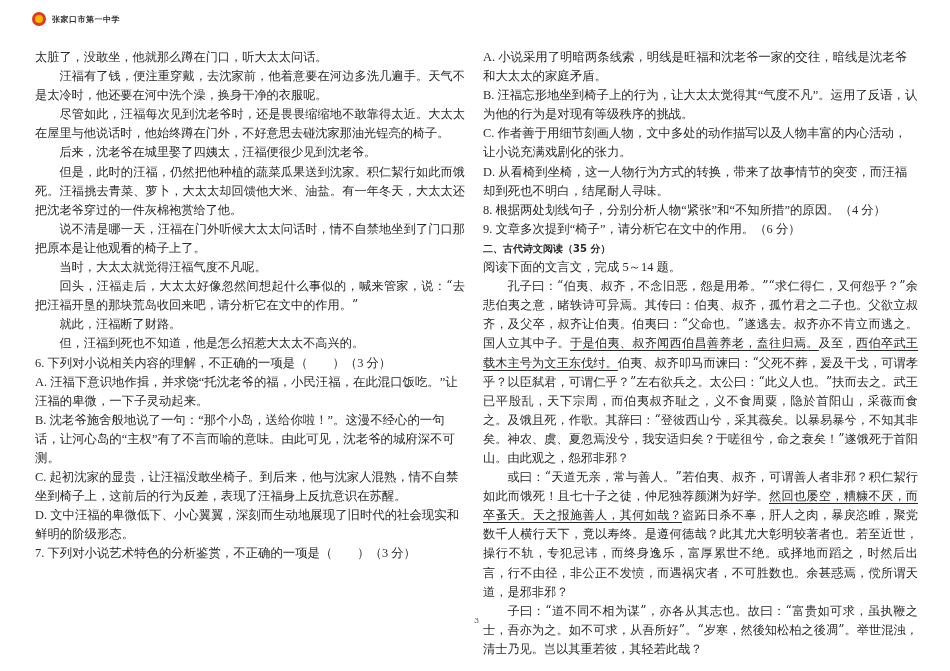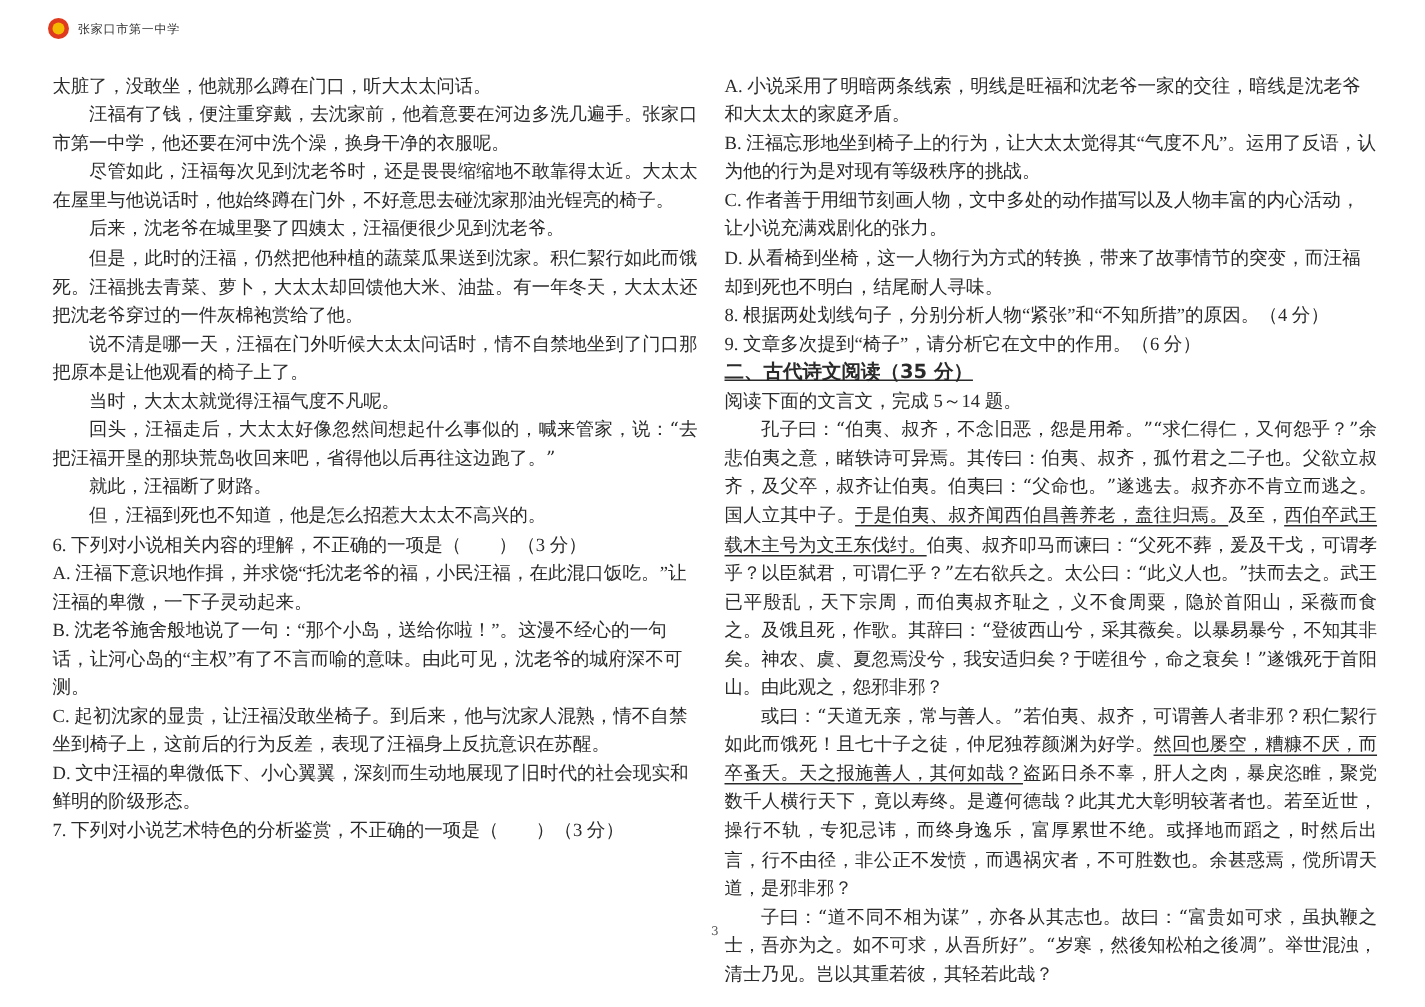--- a/index.html
+++ b/index.html
@@ -1,48 +1,48 @@
 <!DOCTYPE html>
 <html><head>
 <meta charset="utf-8">
 <style>
   html, body { margin: 0; padding: 0; background: #ffffff; }
   body { width: 950px; height: 671px; position: relative; overflow: hidden;
          font-family: "DejaVu Serif", "Liberation Serif", serif; color: #2a2a2a; }
   .header { position: absolute; left: 32px; top: 12px; display: flex; align-items: center; gap: 6px; }
   .logo { width: 14px; height: 14px; border-radius: 50%; background: #e03a1e; position: relative; }
   .logo::after { content: ""; position: absolute; left: 3px; top: 3px; width: 8px; height: 8px; border-radius: 50%; background: #f5b800; }
-  .school { font-size: 8px; font-weight: normal; color: #333; letter-spacing: 0.5px; }
+  .school { font-size: 8px; font-weight: bold; color: #333; letter-spacing: 0.5px; }
   .col { position: absolute; top: 48px; font-size: 12.2px; line-height: 19.1px; }
   .col.left { left: 35px; width: 430px; }
   .col.right { left: 483px; width: 435px; }
   .p { margin: 0; text-align: justify; }
   .ind { text-indent: 2em; }
   .q { margin: 0; font-family: "Liberation Serif", "DejaVu Serif", serif; font-size: 12.4px; }
-  .sec { margin: 0; font-family: "DejaVu Sans", "Liberation Sans", sans-serif; font-weight: bold; font-size: 13px; text-decoration: underline; }
+  .sec { margin: 0; font-family: "DejaVu Sans", "Liberation Sans", sans-serif; font-weight: bold; font-size: 10px; }
   .u { text-decoration: underline; text-underline-offset: 3px; }
   .pageno { position: absolute; left: 474px; top: 616px; font-size: 8px; color: #555; }
 </style>
 </head>
 <body>
 
 <div class="header">
   <span class="logo"></span>
   <span class="school">张家口市第一中学</span>
 </div>
 
 <div class="col left">
   <p class="p">太脏了，没敢坐，他就那么蹲在门口，听大太太问话。</p>
-  <p class="p ind">汪福有了钱，便注重穿戴，去沈家前，他着意要在河边多洗几遍手。张家口市第一中学，他还要在河中洗个澡，换身干净的衣服呢。</p>
+  <p class="p ind">汪福有了钱，便注重穿戴，去沈家前，他着意要在河边多洗几遍手。天气不是太冷时，他还要在河中洗个澡，换身干净的衣服呢。</p>
   <p class="p ind">尽管如此，汪福每次见到沈老爷时，还是畏畏缩缩地不敢靠得太近。大太太在屋里与他说话时，他始终蹲在门外，不好意思去碰沈家那油光锃亮的椅子。</p>
   <p class="p ind">后来，沈老爷在城里娶了四姨太，汪福便很少见到沈老爷。</p>
   <p class="p ind">但是，此时的汪福，仍然把他种植的蔬菜瓜果送到沈家。积仁絜行如此而饿死。汪福挑去青菜、萝卜，大太太却回馈他大米、油盐。有一年冬天，大太太还把沈老爷穿过的一件灰棉袍赏给了他。</p>
   <p class="p ind">说不清是哪一天，汪福在门外听候大太太问话时，情不自禁地坐到了门口那把原本是让他观看的椅子上了。</p>
   <p class="p ind">当时，大太太就觉得汪福气度不凡呢。</p>
-  <p class="p ind">回头，汪福走后，大太太好像忽然间想起什么事似的，喊来管家，说：“去把汪福开垦的那块荒岛收回来吧，省得他以后再往这边跑了。”</p>
+  <p class="p ind">回头，汪福走后，大太太好像忽然间想起什么事似的，喊来管家，说：“去把汪福开垦的那块荒岛收回来吧，请分析它在文中的作用。”</p>
   <p class="p ind">就此，汪福断了财路。</p>
   <p class="p ind">但，汪福到死也不知道，他是怎么招惹大太太不高兴的。</p>
   <p class="q">6. 下列对小说相关内容的理解，不正确的一项是（　　）（3 分）</p>
   <p class="q">A. 汪福下意识地作揖，并求饶“托沈老爷的福，小民汪福，在此混口饭吃。”让汪福的卑微，一下子灵动起来。</p>
   <p class="q">B. 沈老爷施舍般地说了一句：“那个小岛，送给你啦！”。这漫不经心的一句话，让河心岛的“主权”有了不言而喻的意味。由此可见，沈老爷的城府深不可测。</p>
   <p class="q">C. 起初沈家的显贵，让汪福没敢坐椅子。到后来，他与沈家人混熟，情不自禁坐到椅子上，这前后的行为反差，表现了汪福身上反抗意识在苏醒。</p>
   <p class="q">D. 文中汪福的卑微低下、小心翼翼，深刻而生动地展现了旧时代的社会现实和鲜明的阶级形态。</p>
   <p class="q">7. 下列对小说艺术特色的分析鉴赏，不正确的一项是（　　）（3 分）</p>
 </div>
 

